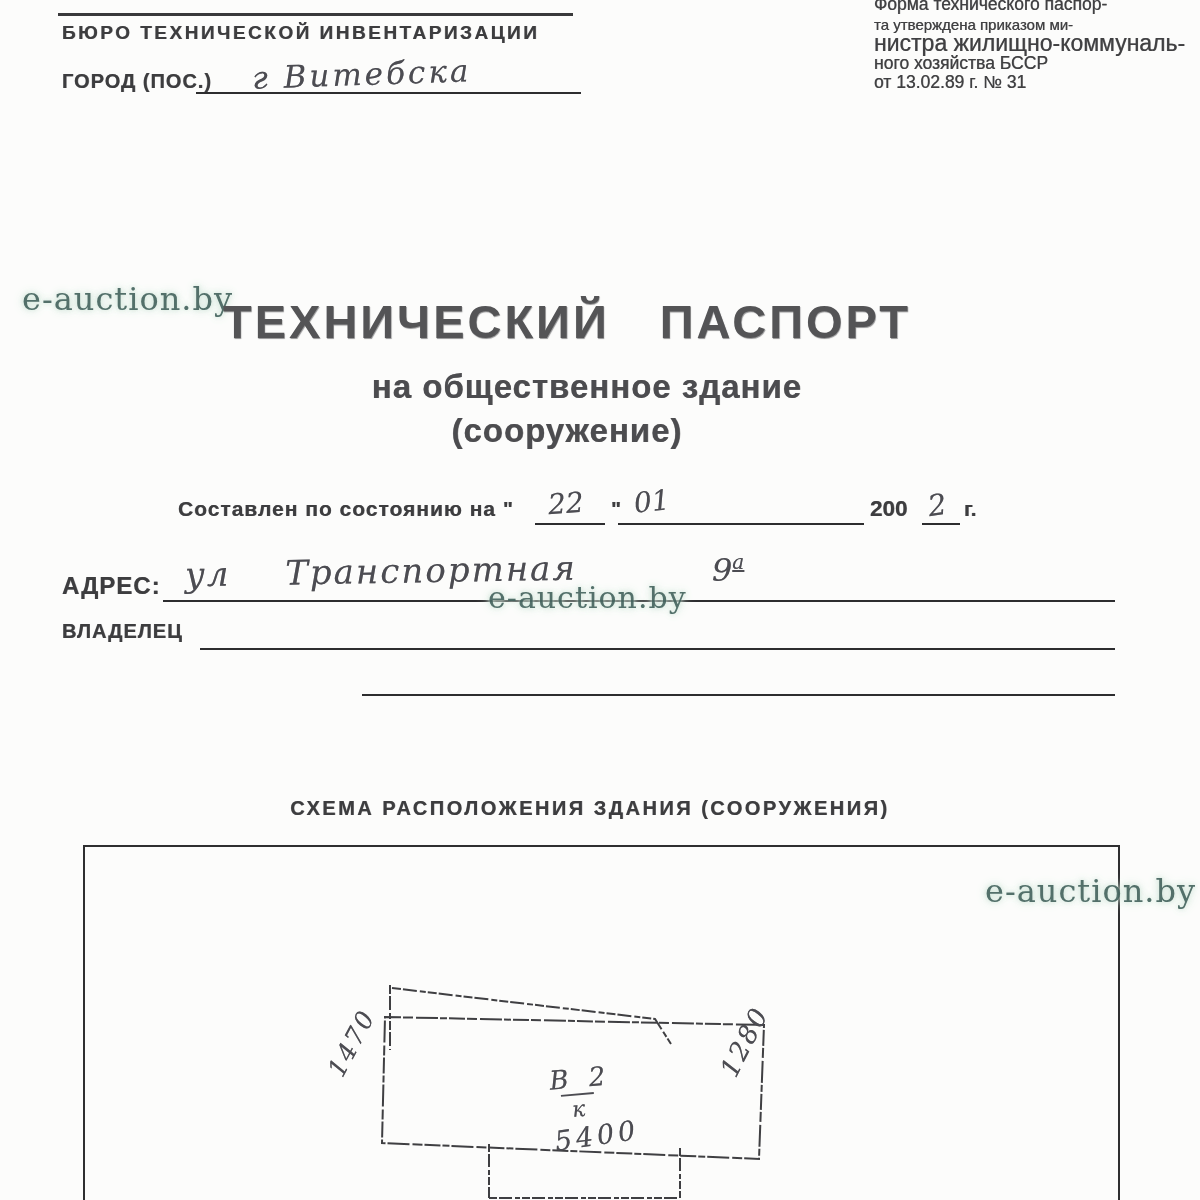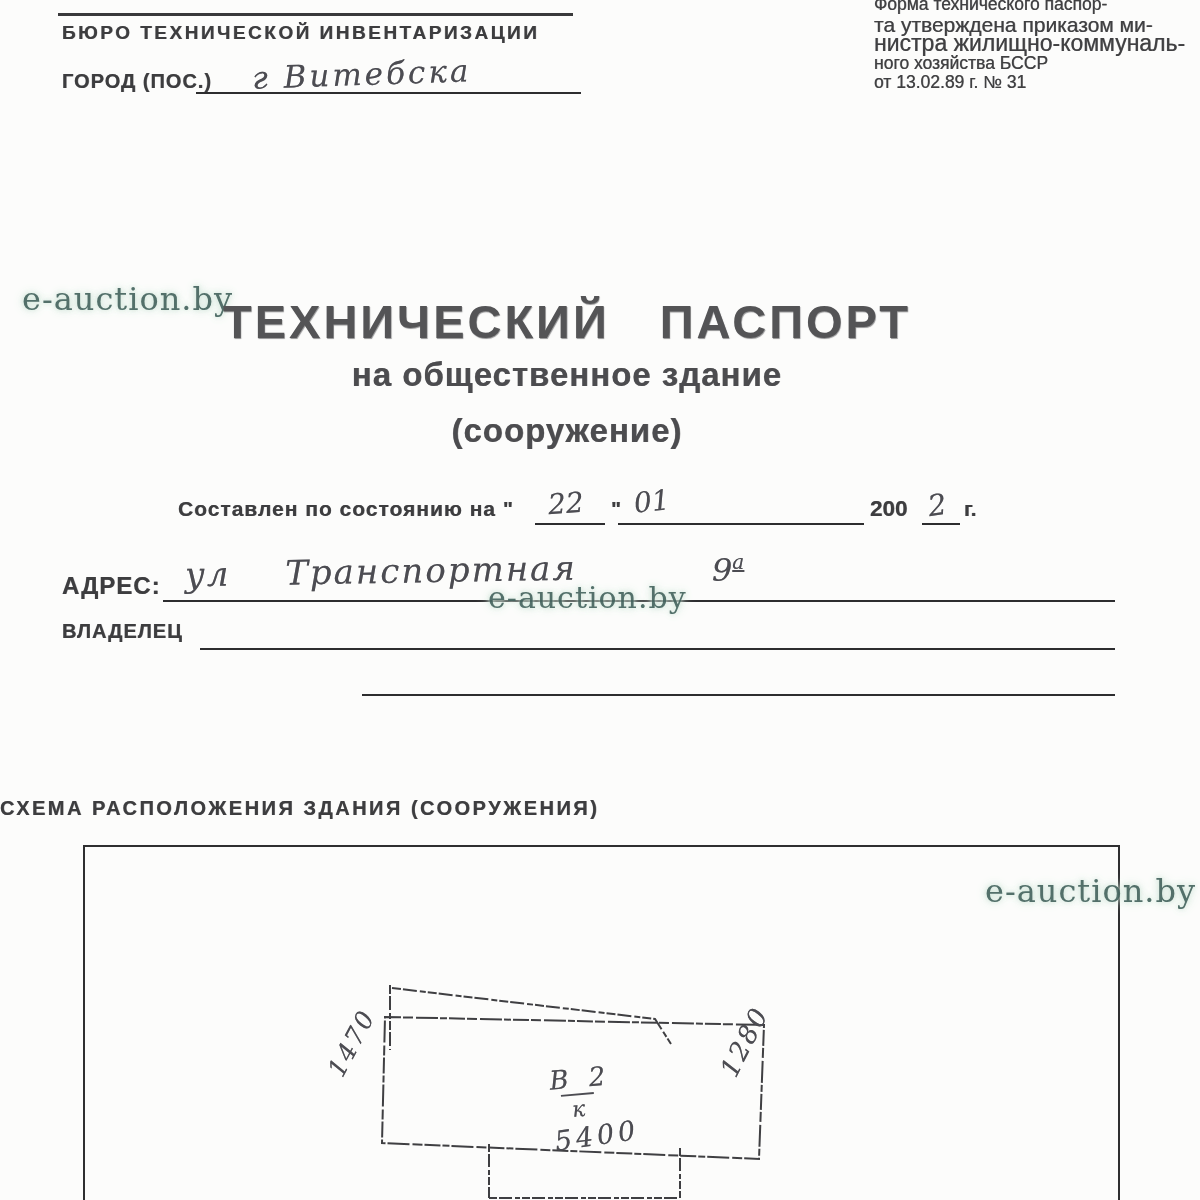--- a/index.html
+++ b/index.html
@@ -49,30 +49,30 @@
   <div class="abs printed" style="left:62px;top:22px;font-size:19px;letter-spacing:2.5px;text-align:right;">БЮРО ТЕХНИЧЕСКОЙ ИНВЕНТАРИЗАЦИИ</div>
 
   <div class="abs printed" style="left:62px;top:70px;font-size:20px;letter-spacing:1px;">ГОРОД (ПОС.)</div>
 
   <div class="abs uline" style="left:196px;top:92px;width:385px;"></div>
 
   <div class="abs hw" style="left:252px;top:56px;font-size:31px;letter-spacing:3px;transform:rotate(-2deg);">г Витебска</div>
 
   <div class="abs" style="left:874px;top:-5px;width:270px;">
     <div class="printed note" style="font-size:17.5px;line-height:19.5px;">Форма технического паспор-</div>
-    <div class="printed note" style="font-size:21px;line-height:19.5px;">та утверждена приказом ми-</div>
+    <div class="printed note" style="font-size:15px;line-height:19.5px;">та утверждена приказом ми-</div>
     <div class="printed note" style="font-size:23px;line-height:19.5px;">нистра жилищно-коммуналь-</div>
     <div class="printed note" style="font-size:17.5px;line-height:19.5px;">ного хозяйства БССР</div>
     <div class="printed note" style="font-size:17.5px;line-height:19.5px;">от 13.02.89 г. № 31</div>
   </div>
 
   <div class="abs wm" style="left:22px;top:280px;">e-auction.by</div>
 
   <div class="abs printed title-main center-band" style="top:256px;margin-top:38px;">ТЕХНИЧЕСКИЙ ПАСПОРТ</div>
-  <div class="abs printed title-sub center-band" style="top:356px;">на общественное здание</div>
+  <div class="abs printed title-sub center-band" style="top:368px;margin-left:20px;">на общественное здание</div>
   <div class="abs printed title-sub center-band" style="top:412px;">(сооружение)</div>
 
   <div class="abs printed" style="left:178px;top:497px;font-size:21px;letter-spacing:1px;">Составлен по состоянию на "</div>
   <div class="abs uline thin" style="left:535px;top:523px;width:70px;"></div>
   <div class="abs hw" style="left:548px;top:487px;font-size:28px;transform:rotate(-4deg);">22</div>
   <div class="abs printed" style="left:611px;top:497px;font-size:21px;">"</div>
   <div class="abs uline" style="left:618px;top:523px;width:246px;"></div>
   <div class="abs hw" style="left:634px;top:485px;font-size:28px;transform:rotate(-6deg);">01</div>
   <div class="abs printed" style="left:870px;top:496px;font-size:22.5px;">200</div>
   <div class="abs uline thin" style="left:922px;top:523px;width:38px;"></div>
@@ -85,21 +85,21 @@
   <div class="abs hw" style="left:712px;top:550px;font-size:32px;"><span>9</span><sup style="font-size:20px;text-decoration:underline;">а</sup></div>
   <div class="abs wm" style="left:488px;top:580px;font-size:30px;">e-auction.by</div>
 
   <div class="abs printed" style="left:62px;top:620px;font-size:20px;letter-spacing:1px;">ВЛАДЕЛЕЦ</div>
   <div class="abs uline" style="left:200px;top:648px;width:915px;"></div>
   <div class="abs hw" style="left:220px;top:620px;font-size:24px;"></div>
 
   <div class="abs uline" style="left:362px;top:694px;width:753px;"></div>
   <div class="abs hw" style="left:380px;top:666px;font-size:24px;"></div>
 
-  <div class="abs printed" style="left:0;width:1180px;top:797px;font-size:20px;letter-spacing:2.5px;">СХЕМА РАСПОЛОЖЕНИЯ ЗДАНИЯ (СООРУЖЕНИЯ)</div>
+  <div class="abs printed" style="left:0;width:1180px;top:797px;text-align:center;font-size:20px;letter-spacing:2.5px;">СХЕМА РАСПОЛОЖЕНИЯ ЗДАНИЯ (СООРУЖЕНИЯ)</div>
 
   <div class="abs" style="left:83px;top:845px;width:1033px;height:370px;border:2px solid #2e2e30;border-bottom:none;"></div>
 
   <svg class="abs" style="left:85px;top:847px;" width="1033" height="353" viewBox="0 0 1033 353">
     <path class="sketch" d="M305,138 L305,203 M307,141 L570,172 L586,197" stroke-dasharray="9 2 14 3 6 2"></path>
     <path class="sketch" d="M300,170 L679,178 L674,312 L297,296 Z" stroke-dasharray="16 2 10 3 22 2 7 2"></path>
     <path class="sketch" d="M404,297 L404,351 M595,301 L595,351 M404,351 L595,351" stroke-dasharray="8 2 13 3 5 2"></path>
   </svg>
 
   <div class="abs hw" style="left:322px;top:1068px;font-size:25px;letter-spacing:2px;transform:rotate(-62deg);transform-origin:left top;">1470</div>

